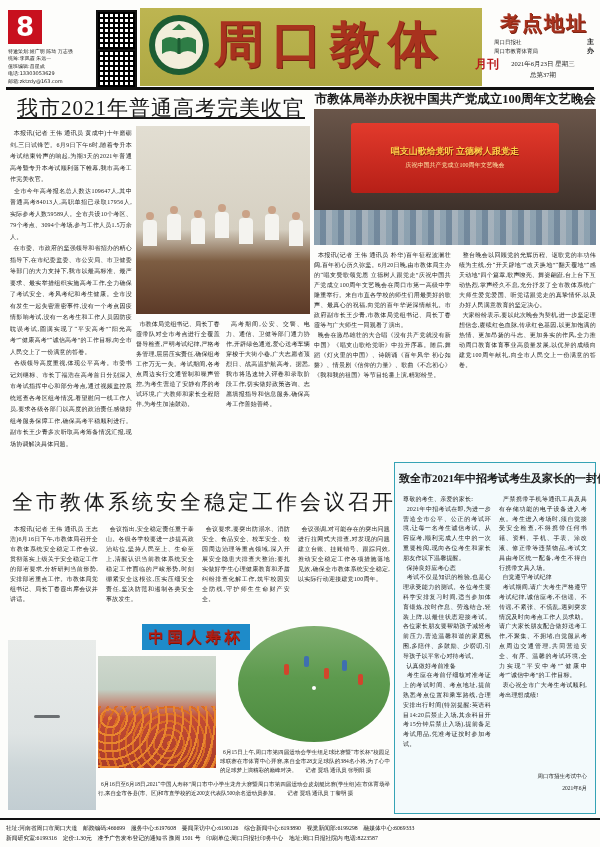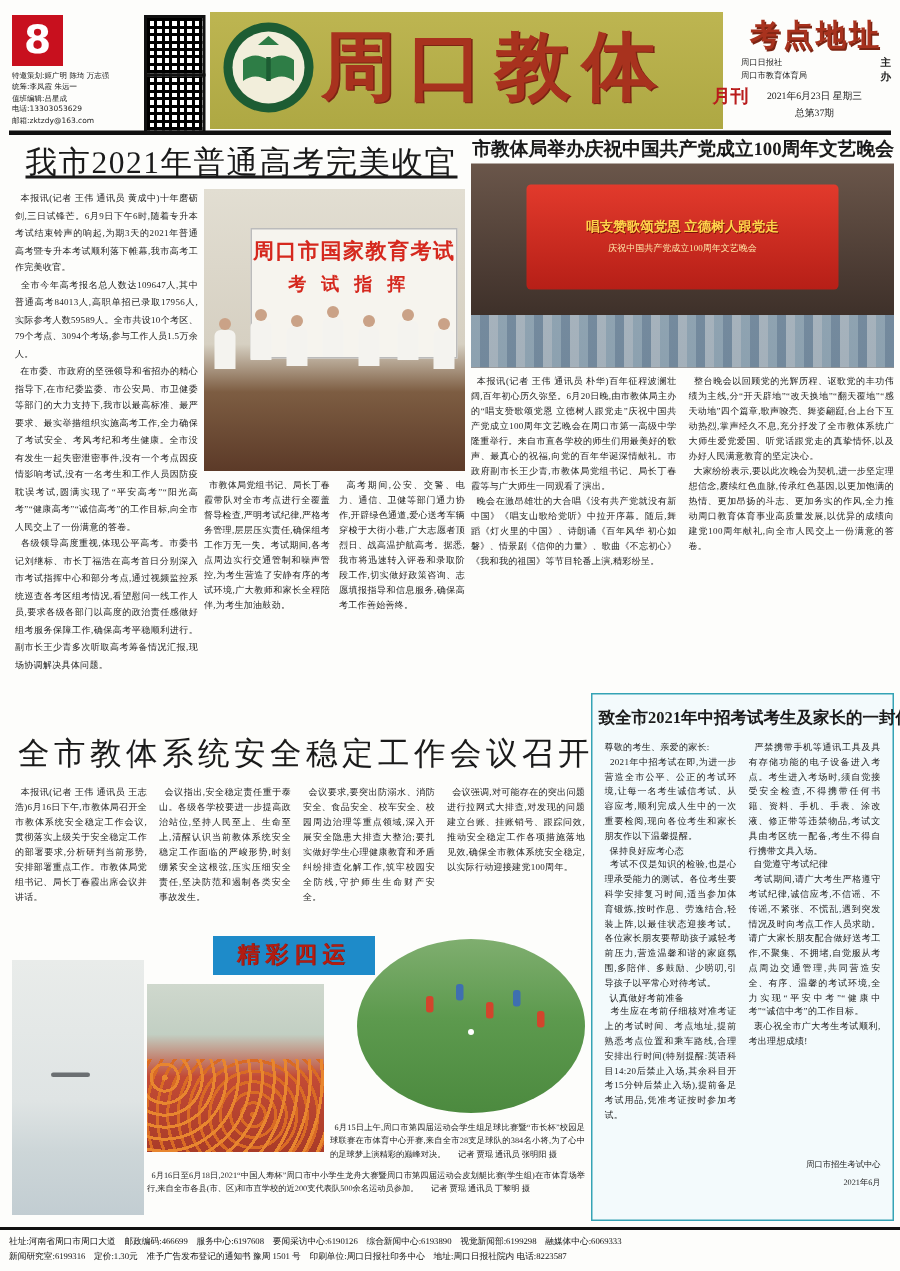--- a/index.html
+++ b/index.html
@@ -149,41 +149,37 @@
 <div class="abs rule-top"></div>
 
 <h1 class="abs h-gaokao" style="margin:0;font-weight:500;text-decoration:underline;">我市2021年普通高考完美收官</h1>
 
 <div class="abs col lh12" style="left:10px;top:128px;width:122px;height:352px;">  本报讯(记者 王伟 通讯员 黄成中)十年磨砺剑,三日试锋芒。6月9日下午6时,随着专升本考试结束铃声的响起,为期3天的2021年普通高考暨专升本考试顺利落下帷幕,我市高考工作完美收官。
   全市今年高考报名总人数达109647人,其中普通高考84013人,高职单招已录取17956人,实际参考人数59589人。全市共设10个考区、79个考点、3094个考场,参与工作人员1.5万余人。
   在市委、市政府的坚强领导和省招办的精心指导下,在市纪委监委、市公安局、市卫健委等部门的大力支持下,我市以最高标准、最严要求、最实举措组织实施高考工作,全力确保了考试安全、考风考纪和考生健康。全市没有发生一起失密泄密事件,没有一个考点因疫情影响考试,没有一名考生和工作人员因防疫耽误考试,圆满实现了“平安高考”“阳光高考”“健康高考”“诚信高考”的工作目标,向全市人民交上了一份满意的答卷。
   各级领导高度重视,体现公平高考。市委书记刘继标、市长丁福浩在高考首日分别深入市考试指挥中心和部分考点,通过视频监控系统巡查各考区组考情况,看望慰问一线工作人员,要求各级各部门以高度的政治责任感做好组考服务保障工作,确保高考平稳顺利进行。副市长王少青多次听取高考筹备情况汇报,现场协调解决具体问题。</div>
 
 <div class="abs photo-meeting">
-  <div class="board">
-    <div class="board-t1">周口市国家教育考试</div>
-    <div class="board-t2">考试指挥</div>
-  </div>
   <div class="person" style="left:6px;top:86px;"></div>
   <div class="person" style="left:30px;top:80px;"></div>
   <div class="person" style="left:54px;top:84px;"></div>
   <div class="person" style="left:78px;top:78px;"></div>
   <div class="person" style="left:102px;top:84px;"></div>
   <div class="person" style="left:128px;top:80px;"></div>
   <div class="person" style="left:152px;top:86px;"></div>
 </div>
 
 <div class="abs col" style="left:136px;top:319px;width:84px;height:160px;">  市教体局党组书记、局长丁春霞带队对全市考点进行全覆盖督导检查,严明考试纪律,严格考务管理,层层压实责任,确保组考工作万无一失。考试期间,各考点周边实行交通管制和噪声管控,为考生营造了安静有序的考试环境,广大教师和家长全程陪伴,为考生加油鼓劲。</div>
 <div class="abs col" style="left:226px;top:319px;width:84px;height:160px;">  高考期间,公安、交警、电力、通信、卫健等部门通力协作,开辟绿色通道,爱心送考车辆穿梭于大街小巷,广大志愿者顶烈日、战高温护航高考。据悉,我市将迅速转入评卷和录取阶段工作,切实做好政策咨询、志愿填报指导和信息服务,确保高考工作善始善终。</div>
 
 <h2 class="abs h-gala" style="margin:0;">市教体局举办庆祝中国共产党成立100周年文艺晚会</h2>
 
 <div class="abs photo-gala">
   <div class="screen">
-    <div class="screen-l1">唱支赞歌颂党恩 立德树人跟党走</div>
+    <div class="screen-l1">唱支山歌给党听 立德树人跟党走</div>
     <div class="screen-l2">庆祝中国共产党成立100周年文艺晚会</div>
   </div>
   <div class="crowd"></div>
 </div>
 
 <div class="abs col" style="left:314px;top:250px;width:137px;height:208px;">  本报讯(记者 王伟 通讯员 朴华)百年征程波澜壮阔,百年初心历久弥坚。6月20日晚,由市教体局主办的“唱支赞歌颂党恩 立德树人跟党走”庆祝中国共产党成立100周年文艺晚会在周口市第一高级中学隆重举行。来自市直各学校的师生们用最美好的歌声、最真心的祝福,向党的百年华诞深情献礼。市政府副市长王少青,市教体局党组书记、局长丁春霞等与广大师生一同观看了演出。
   晚会在激昂雄壮的大合唱《没有共产党就没有新中国》《唱支山歌给党听》中拉开序幕。随后,舞蹈《灯火里的中国》、诗朗诵《百年风华 初心如磐》、情景剧《信仰的力量》、歌曲《不忘初心》《我和我的祖国》等节目轮番上演,精彩纷呈。</div>
 <div class="abs col" style="left:459px;top:250px;width:137px;height:208px;">  整台晚会以回顾党的光辉历程、讴歌党的丰功伟绩为主线,分“开天辟地”“改天换地”“翻天覆地”“感天动地”四个篇章,歌声嘹亮、舞姿翩跹,台上台下互动热烈,掌声经久不息,充分抒发了全市教体系统广大师生爱党爱国、听党话跟党走的真挚情怀,以及办好人民满意教育的坚定决心。
   大家纷纷表示,要以此次晚会为契机,进一步坚定理想信念,赓续红色血脉,传承红色基因,以更加饱满的热情、更加昂扬的斗志、更加务实的作风,全力推动周口教育体育事业高质量发展,以优异的成绩向建党100周年献礼,向全市人民交上一份满意的答卷。</div>
 
@@ -191,21 +187,21 @@
 
 <div class="abs col" style="left:10px;top:524px;width:88px;height:112px;">  本报讯(记者 王伟 通讯员 王志浩)6月16日下午,市教体局召开全市教体系统安全稳定工作会议,贯彻落实上级关于安全稳定工作的部署要求,分析研判当前形势,安排部署重点工作。市教体局党组书记、局长丁春霞出席会议并讲话。</div>
 <div class="abs col" style="left:106px;top:524px;width:88px;height:112px;">  会议指出,安全稳定责任重于泰山。各级各学校要进一步提高政治站位,坚持人民至上、生命至上,清醒认识当前教体系统安全稳定工作面临的严峻形势,时刻绷紧安全这根弦,压实压细安全责任,坚决防范和遏制各类安全事故发生。</div>
 <div class="abs col" style="left:202px;top:524px;width:88px;height:112px;">  会议要求,要突出防溺水、消防安全、食品安全、校车安全、校园周边治理等重点领域,深入开展安全隐患大排查大整治;要扎实做好学生心理健康教育和矛盾纠纷排查化解工作,筑牢校园安全防线,守护师生生命财产安全。</div>
 <div class="abs col" style="left:298px;top:524px;width:92px;height:112px;">  会议强调,对可能存在的突出问题进行拉网式大排查,对发现的问题建立台账、挂账销号、跟踪问效,推动安全稳定工作各项措施落地见效,确保全市教体系统安全稳定,以实际行动迎接建党100周年。</div>
 
 <div class="abs photo-left">
   <div class="boat"></div>
 </div>
 
-<div class="abs badge">精彩四运</div>
+<div class="abs badge">中国人寿杯</div>
 
 <div class="abs photo-orange">
   <div class="speck"></div>
 </div>
 
 <div class="abs photo-oval">
   <div class="player" style="left:46px;top:38px;background:#d2452c;"></div>
   <div class="player" style="left:66px;top:30px;background:#3f6fb0;"></div>
   <div class="player" style="left:86px;top:42px;background:#d2452c;"></div>
   <div class="player" style="left:104px;top:34px;background:#3f6fb0;"></div>

